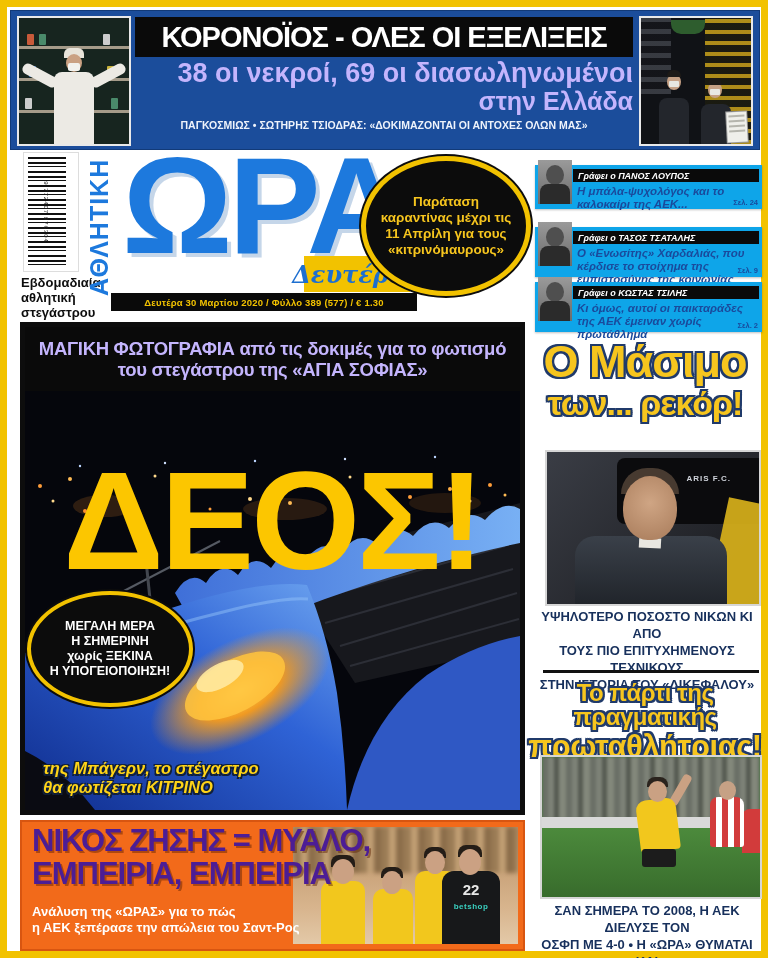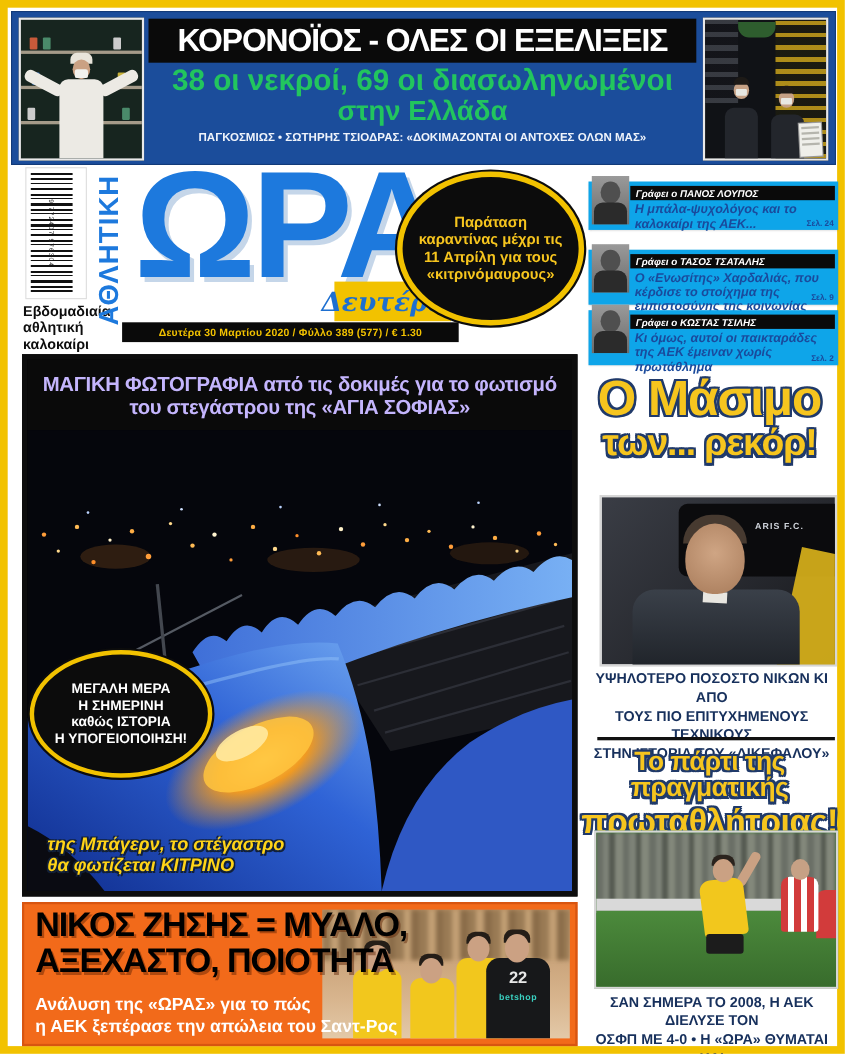--- a/index.html
+++ b/index.html
@@ -12,21 +12,21 @@
   .page{position:absolute;left:7px;top:7px;width:754px;height:944px;background:#ffffff;}
   .abs{position:absolute;}
 
   
   .covid-banner{left:3px;top:3px;width:748px;height:138px;background:#1b4d9b;border:1px solid #123a78;}
   .banner-photo{top:5px;width:110px;height:126px;background:#17251f;border:2px solid #e9e9e9;overflow:hidden;}
   .banner-photo.left{left:6px;}
   .banner-photo.right{right:6px;background:#101216;}
   .covid-black-bar{left:124px;top:6px;width:498px;height:40px;background:#0a0a0a;display:flex;align-items:center;justify-content:center;}
   .covid-black-bar span{color:#fff;font-weight:900;font-size:29px;letter-spacing:-1px;white-space:nowrap;}
-  .covid-sub{left:124px;top:48px;width:498px;text-align:center;color:#22c55e;font-weight:900;line-height:1.06;}
+  .covid-sub{left:124px;top:48px;width:498px;text-align:right;color:#c4b5fd;font-weight:900;line-height:1.06;}
   .covid-sub .l1{font-size:27px;}
   .covid-sub .l2{font-size:25px;}
   .covid-details{left:124px;top:108px;width:498px;text-align:center;color:#eef3fb;font-weight:700;font-size:10.5px;line-height:1.25;}
 
   
   .shelfline{position:absolute;left:0;width:100%;height:3px;background:#c9b9a4;opacity:.8;}
   .product{position:absolute;width:7px;height:11px;border-radius:1px;}
   .ph-figure-head{position:absolute;left:47px;top:36px;width:16px;height:18px;border-radius:50%;background:#caa183;}
   .ph-cap{position:absolute;left:45px;top:30px;width:20px;height:10px;border-radius:6px 6px 0 0;background:#e8e4da;}
   .ph-mask{position:absolute;left:49px;top:45px;width:12px;height:8px;background:#f2f2ee;border-radius:2px;}
@@ -117,23 +117,23 @@
   .aek-arm{position:absolute;left:134px;top:16px;width:9px;height:34px;background:#caa183;border-radius:4px;transform:rotate(30deg);}
   .aek-shorts{position:absolute;left:100px;top:92px;width:34px;height:18px;background:#1c1c1c;border-radius:3px;}
   .osfp-body{position:absolute;right:16px;top:40px;width:34px;height:50px;border-radius:8px 8px 3px 3px;
     background:repeating-linear-gradient(90deg,#d23b3b 0 6px,#ffffff 6px 12px);}
   .osfp-head{position:absolute;right:24px;top:24px;width:17px;height:19px;border-radius:50%;background:#c6a185;}
   .osfp-body2{position:absolute;right:-8px;top:52px;width:26px;height:44px;border-radius:8px 8px 0 0;background:#d23b3b;}
   .cap2{left:525px;top:896px;}
 
   
   .zisis-block{left:13px;top:813px;width:505px;height:131px;background:#f26a1a;border:2px solid #d85510;box-sizing:border-box;overflow:hidden;}
-  .zisis-headline{position:absolute;left:10px;top:2px;z-index:3;color:#000000;font-weight:900;font-size:31px;line-height:1.08;letter-spacing:-1px;
+  .zisis-headline{position:absolute;left:10px;top:2px;z-index:3;color:#4c1d95;font-weight:900;font-size:31px;line-height:1.08;letter-spacing:-1px;
     text-shadow:2px 2px 0 rgba(90,30,0,.45);}
-  .zisis-sub{position:absolute;left:10px;top:82px;z-index:3;color:#fff;font-weight:700;font-size:16px;line-height:1.25;}
+  .zisis-sub{position:absolute;left:10px;top:82px;z-index:3;color:#fff;font-weight:700;font-size:13px;line-height:1.25;}
   .handball-photo{position:absolute;right:5px;top:5px;width:225px;height:117px;overflow:hidden;background:linear-gradient(180deg,#b98f63,#d8b58e 70%,#e3c9a8);}
   .hb-blur{position:absolute;left:0;top:0;width:100%;height:46px;filter:blur(2px);
     background:repeating-linear-gradient(90deg,#9a7b55 0 8px,#c3a075 8px 15px,#8a6c49 15px 22px);}
   .hb-body{position:absolute;background:#f2c71d;border-radius:10px 10px 0 0;}
   .hb-head{position:absolute;border-radius:50%;background:#cba183;}
   .hb-hair{position:absolute;border-radius:8px 8px 0 0;background:#241d17;}
   .hb-black{position:absolute;right:18px;top:44px;width:58px;height:73px;background:#17181a;border-radius:12px 12px 0 0;text-align:center;}
   .hb-num{color:#e8e8e8;font-weight:900;font-size:15px;display:block;margin-top:10px;}
   .hb-sponsor{color:#3ad0c0;font-weight:700;font-size:8px;display:block;margin-top:4px;letter-spacing:.5px;}
 </style>
@@ -194,21 +194,21 @@
     </div>
   </div>
 
   <div class="abs barcode">
     <div class="bars"></div>
     <div class="num">9 772407 976304</div>
   </div>
   <div class="abs tagline">
     <div>Εβδομαδιαία</div>
     <div>αθλητική</div>
-    <div>καλοκαίρι</div>
+    <div>στεγάστρου</div>
   </div>
   <div class="abs athlitiki">ΑΘΛΗΤΙΚΗ</div>
   <div class="abs ora-title">ΩΡΑ</div>
   <div class="abs deyteras-tag">
     <span>Δευτέρας</span>
   </div>
   <div class="abs date-bar">
     <span>Δευτέρα 30 Μαρτίου 2020 / Φύλλο 389 (577) / € 1.30</span>
   </div>
   <div class="abs quarantine-bubble">
@@ -323,24 +323,25 @@
         <line x1="325" y1="275" x2="494" y2="228" stroke="#2c2e36" stroke-width="2"></line>
         <path fill="url(#roofCrest)" d="M150,202 Q165,178 181,192 Q196,168 213,184 Q228,160 246,177 Q262,153 280,169 Q298,146 316,161 Q334,138 352,153 Q370,130 388,145 Q406,123 424,137 Q442,116 460,129 Q478,108 495,118 L495,152 Q400,172 300,208 Q220,238 178,252 Z"></path>
         <path fill="url(#roofMain)" d="M0,419 L0,262 Q95,233 172,209 Q242,189 282,194 Q302,242 312,302 Q320,358 322,419 Z"></path>
         <path fill="#2f58c4" d="M322,419 Q342,330 402,284 Q447,254 495,245 L495,419 Z"></path>
         <path d="M60,260 Q140,235 210,218 Q260,206 283,208" stroke="#8fc0f8" stroke-width="3" fill="none" opacity="0.5"></path>
         <ellipse transform="rotate(-28 215 300)" cx="215" cy="300" rx="98" ry="50" fill="url(#glowO)"></ellipse>
         <ellipse transform="rotate(-28 210 295)" cx="210" cy="295" rx="55" ry="26" fill="#ffc43e" opacity="0.85"></ellipse>
         <ellipse transform="rotate(-28 195 285)" cx="195" cy="285" rx="26" ry="12" fill="#ffe9a0" opacity="0.9"></ellipse>
         <path d="M0,419 L0,360 Q40,380 70,419 Z" fill="#0a0b12"></path>
       </svg>
+      <div class="deos">ΔΕΟΣ!</div>
       <div class="info-bubble">
         <div>ΜΕΓΑΛΗ ΜΕΡΑ</div>
         <div>Η ΣΗΜΕΡΙΝΗ</div>
-        <div>καθώς ΙΣΤΟΡΙΑ</div>
+        <div>χωρίς ΞΕΚΙΝΑ</div>
         <div>Η ΥΠΟΓΕΙΟΠΟΙΗΣΗ!</div>
       </div>
       <div class="photo-caption">
         <div>της Μπάγερν, το στέγαστρο</div>
         <div>θα φωτίζεται ΚΙΤΡΙΝΟ</div>
 
       </div>
     </div>
   </div>
 
@@ -402,21 +403,21 @@
       <div class="hb-head" style="left:132px;top:24px;width:20px;height:23px"></div>
       <div class="hb-black">
         <span class="hb-num">22</span>
         <span class="hb-sponsor">betshop</span>
       </div>
       <div class="hb-hair" style="right:36px;top:18px;width:24px;height:12px"></div>
       <div class="hb-head" style="right:37px;top:22px;width:22px;height:26px"></div>
     </div>
     <div class="zisis-headline">
       <div>ΝΙΚΟΣ ΖΗΣΗΣ = ΜΥΑΛΟ,</div>
-      <div>ΑΞΕΧΑΣΤΟ, ΠΟΙΟΤΗΤΑ</div>
+      <div>ΕΜΠΕΙΡΙΑ, ΕΜΠΕΙΡΙΑ</div>
     </div>
     <div class="zisis-sub">
       <div>Ανάλυση της «ΩΡΑΣ» για το πώς</div>
       <div>η ΑΕΚ ξεπέρασε την απώλεια του Σαντ-Ρος</div>
     </div>
   </div>
 
 </div>
 
 </body></html>

